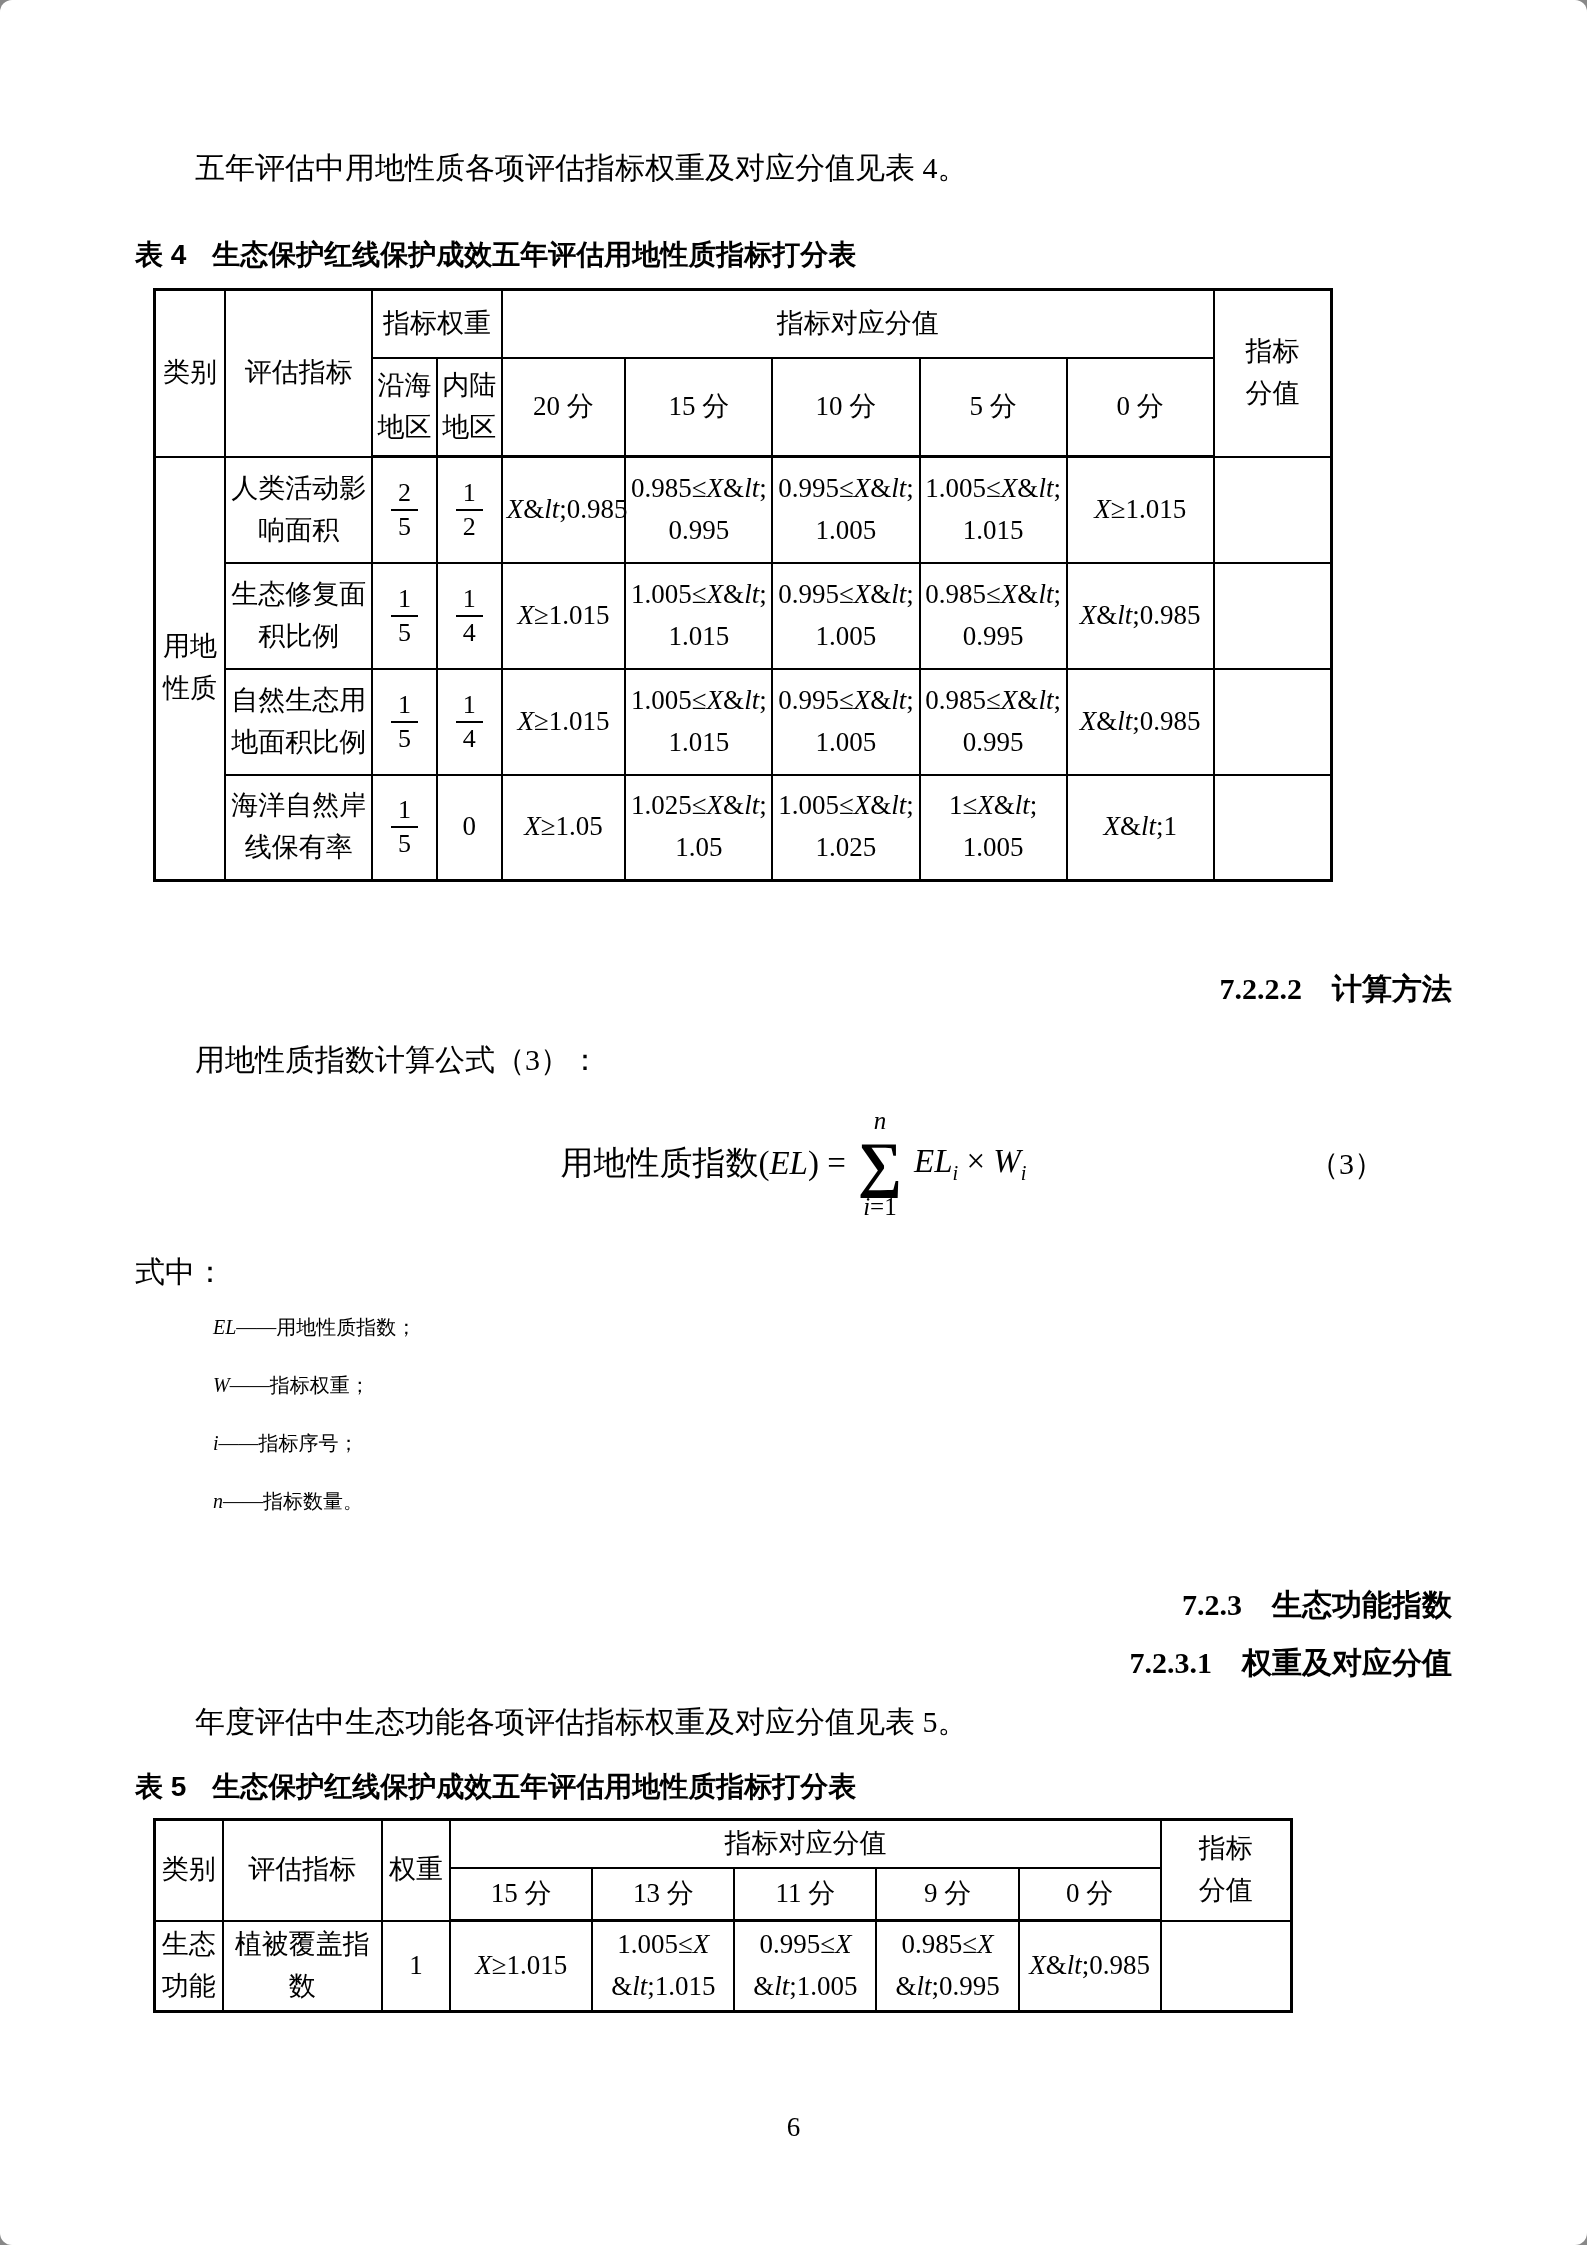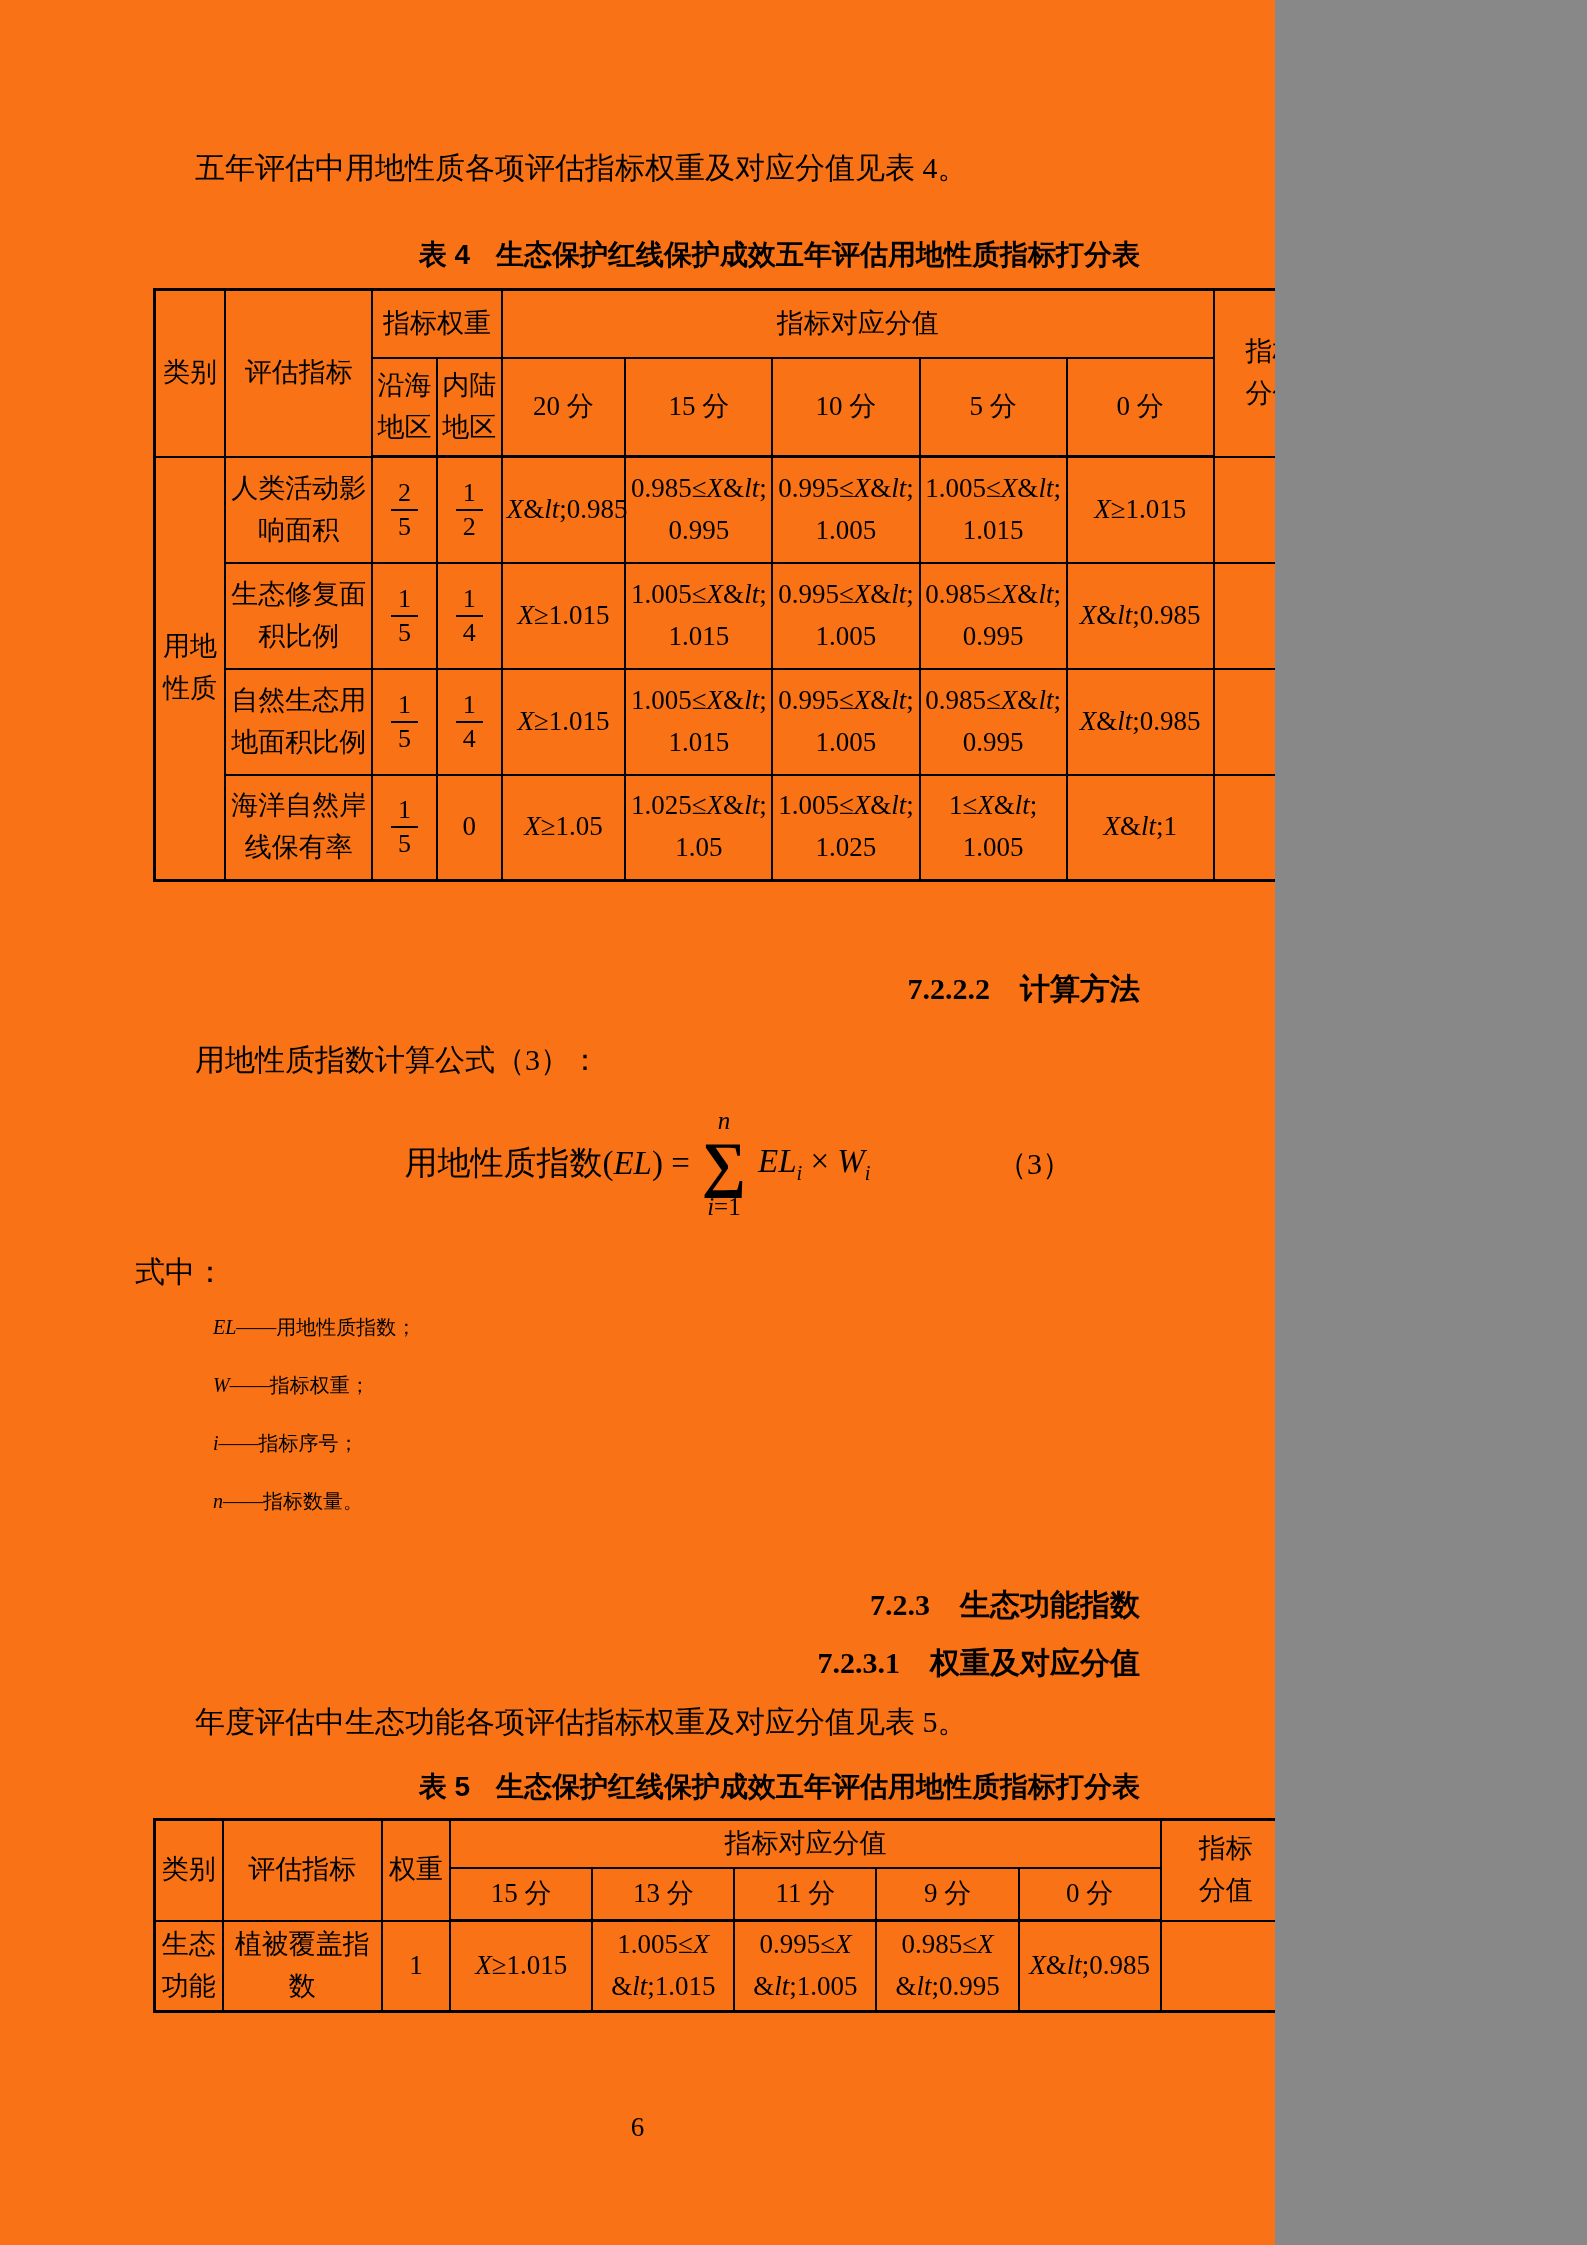--- a/index.html
+++ b/index.html
@@ -1,32 +1,33 @@
 <!DOCTYPE html>
 <html><head>
 <meta charset="utf-8">
 <style>
   html,body{margin:0;padding:0;background:#888;}
   .page{
     position:relative;
-    width:1275px;height:2245px;
-    background:#f97316;
+    width:1587px;height:2245px;
+    background:#ffffff;
     font-family:"Liberation Serif","DejaVu Serif",serif;
     color:#000;
     box-sizing:border-box;
     padding:148px 135px 0 135px;
     overflow:hidden;
+    border-radius:12px;
   }
   .body-text{
     font-size:30px;line-height:40px;margin:0;
     text-indent:2em;
   }
   .tbl-title{
     font-family:"Liberation Sans","DejaVu Sans",sans-serif;
-    font-weight:bold;font-size:28px;text-align:right;
+    font-weight:bold;font-size:28px;text-align:left;
     margin:0;
   }
   .tbl-title .tbl-label{margin-right:26px;}
   table.tbl{
     border-collapse:collapse;table-layout:fixed;
     border:3px solid #000;
     font-size:27px;
   }
   .tbl th,.tbl td{
     border:2px solid #000;

